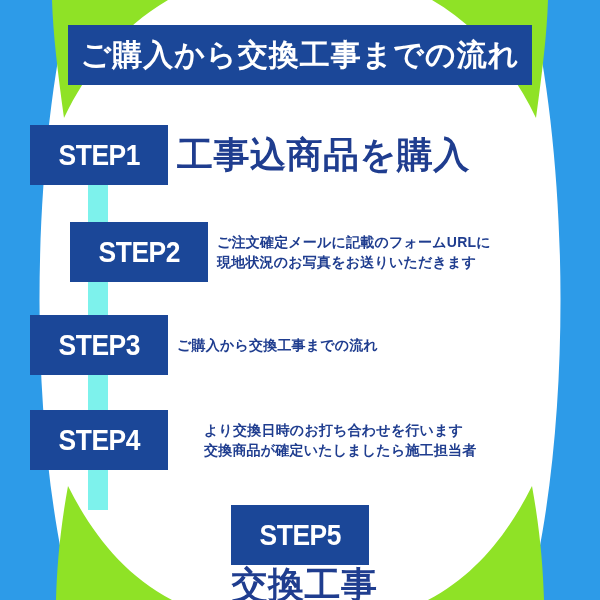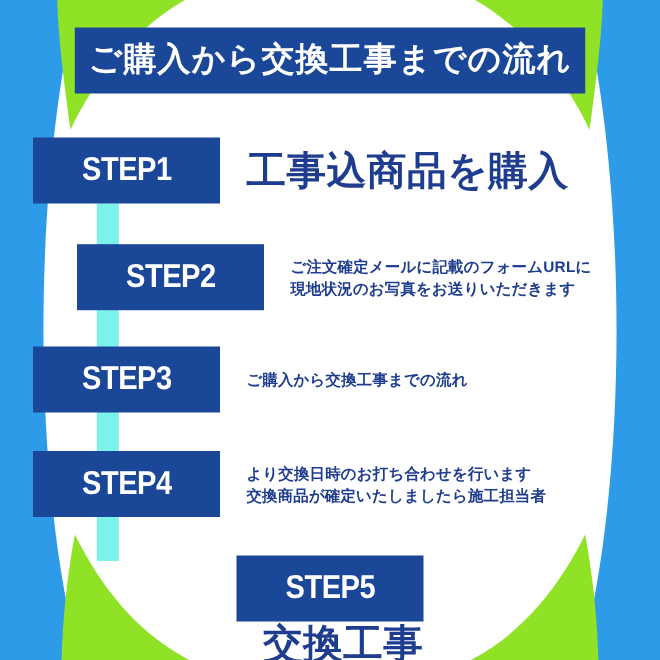--- a/index.html
+++ b/index.html
@@ -71,61 +71,61 @@
   }
   .step-row {
     position: absolute;
     left: 30px;
     width: 540px;
     display: flex;
     align-items: center;
   }
   .step-badge {
     flex: 0 0 auto;
-    width: 170px;
+    width: 138px;
     height: 60px;
     background: #1b4798;
     display: flex;
     align-items: center;
     justify-content: center;
     box-sizing: border-box;
   }
   .step-badge-label {
     color: #ffffff;
     font-size: 30px;
     font-weight: bold;
     letter-spacing: -0.5px;
     transform: scaleX(0.88);
     line-height: 1;
     white-space: nowrap;
   }
   .step-body {
     flex: 1 1 auto;
-    padding-left: 24px;
+    padding-left: 9px;
     color: #1f3d8f;
   }
   .step-body.big .line {
     font-size: 36px;
     font-weight: bold;
     line-height: 1.12;
     letter-spacing: 0.5px;
     white-space: nowrap;
   }
   .step-body.small .line {
     font-size: 14px;
     font-weight: bold;
     line-height: 1.45;
     letter-spacing: 0.2px;
     white-space: nowrap;
   }
   
   #row-0 { top: 125px; }
   #row-1 { top: 222px; margin-left: 40px; }
   #row-2 { top: 315px; }
-  #row-3 { top: 410px; }
+  #row-3 { top: 410px; gap: 27px; }
   #row-4 { top: 505px; flex-direction: column; }
 </style>
 </head>
 <body>
 
 <div id="poster">
 
   <svg id="deco" viewBox="0 0 600 600">
 
     <path fill="#2d9be8" d="M0,0 L70,0 C30,170 28,430 72,600 L0,600 Z"></path>

